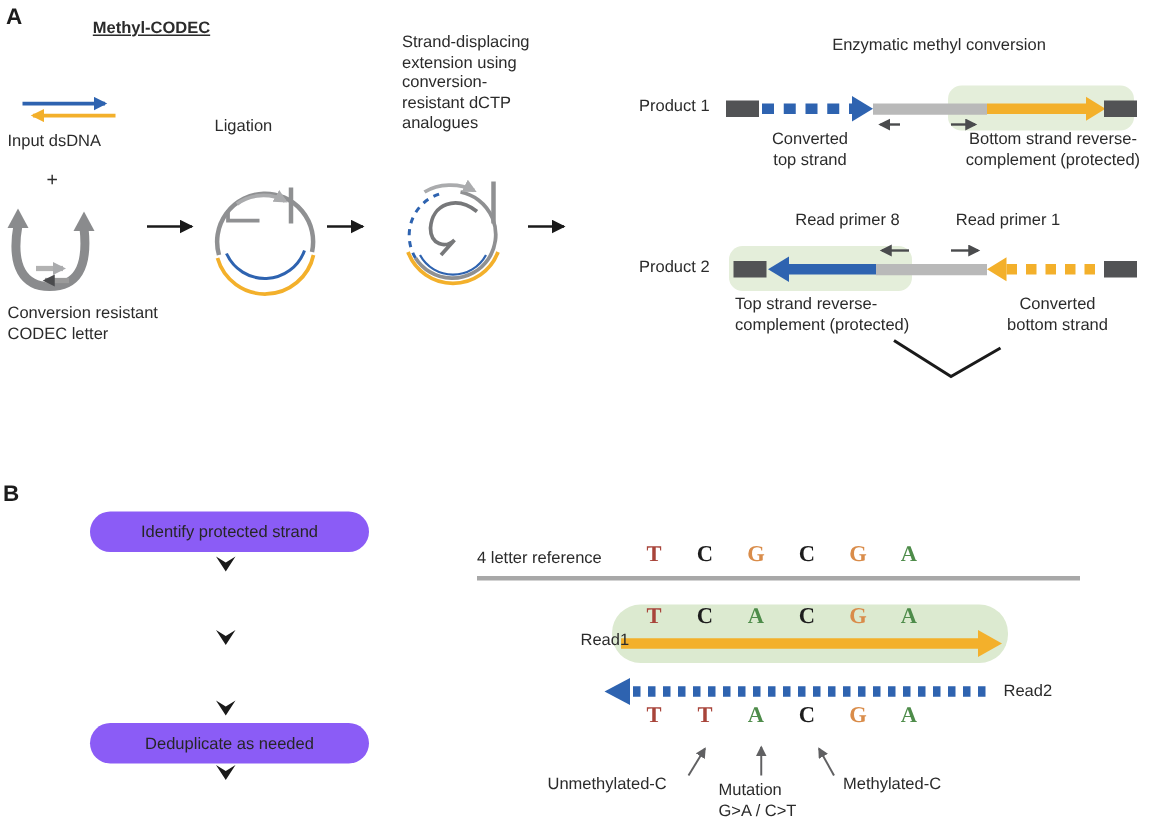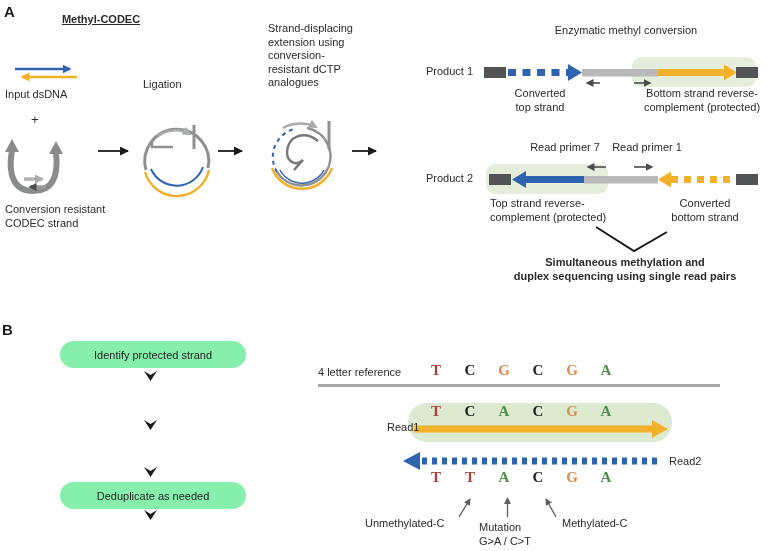--- a/index.html
+++ b/index.html
@@ -4,21 +4,21 @@
 <style>
   html,body{margin:0;padding:0;background:#fff;}
   #fig{position:relative;width:772px;height:551px;background:#ffffff;overflow:hidden;
        font-family:"Liberation Sans",sans-serif;}
   #gfx{position:absolute;left:0;top:0;z-index:1;pointer-events:none;}
   .t{position:absolute;z-index:2;font:11px/13.5px "Liberation Sans",sans-serif;color:#2b2b2b;white-space:nowrap;}
   .b{font-weight:bold;}
   .ctr{text-align:center;}
   .panel-tag{font:bold 15px/16px "Liberation Sans",sans-serif;color:#1c1c1c;}
   .ln{display:block;}
-  .fbox{position:absolute;z-index:2;left:60px;width:186px;height:27px;background:#86efac;
+  .fbox{position:absolute;z-index:2;left:60px;width:186px;height:27px;background:#8b5cf6;
         border-radius:13.5px;display:flex;align-items:center;justify-content:center;
         font:11px "Liberation Sans",sans-serif;color:#262626;}
   .baserow{position:absolute;z-index:2;left:419px;width:206px;text-decoration:underline;}
   .base{display:inline-block;width:34px;text-align:center;
         font:bold 15px/17px "Liberation Serif",serif;}
 </style>
 </head>
 <body>
 
 <div id="fig">
@@ -136,21 +136,21 @@
   <div class="t panel-tag" style="left:4px;top:4px;">A</div>
 
   <div class="t b ctr" style="left:45px;top:13px;width:112px;text-decoration:underline;">Methyl-CODEC</div>
 
   <div class="t" style="left:5px;top:88px;">Input dsDNA</div>
 
   <div class="t" style="left:31px;top:113px;font-size:13px;">+</div>
 
   <div class="t" style="left:5px;top:203px;">
     <span class="ln">Conversion resistant</span>
-    <span class="ln">CODEC strand</span>
+    <span class="ln">CODEC letter</span>
   </div>
 
   <div class="t" style="left:143px;top:78px;">Ligation</div>
 
   <div class="t ctr" style="left:480px;top:24px;width:292px;">Enzymatic methyl conversion</div>
 
   <div class="t" style="left:268px;top:22px;">
     <span class="ln">Strand-displacing</span>
     <span class="ln">extension using</span>
     <span class="ln">conversion-</span>
@@ -163,39 +163,35 @@
   <div class="t ctr" style="left:494px;top:87px;width:92px;">
     <span class="ln">Converted</span>
     <span class="ln">top strand</span>
   </div>
 
   <div class="t ctr" style="left:628px;top:87px;width:148px;">
     <span class="ln">Bottom strand reverse-</span>
     <span class="ln">complement (protected)</span>
   </div>
 
-  <div class="t ctr" style="left:520px;top:141px;width:90px;">Read primer 7</div>
-  <div class="t ctr" style="left:605px;top:141px;width:84px;">Read primer 1</div>
+  <div class="t ctr" style="left:520px;top:141px;width:90px;">Read primer 8</div>
+  <div class="t ctr" style="left:630px;top:141px;width:84px;">Read primer 1</div>
 
   <div class="t" style="left:426px;top:172px;">Product 2</div>
 
   <div class="t" style="left:490px;top:197px;">
     <span class="ln">Top strand reverse-</span>
     <span class="ln">complement (protected)</span>
   </div>
 
   <div class="t ctr" style="left:650px;top:197px;width:110px;">
     <span class="ln">Converted</span>
     <span class="ln">bottom strand</span>
   </div>
 
-  <div class="t b ctr" style="left:478px;top:255px;width:294px;line-height:14px;">
-    <span class="ln">Simultaneous methylation and</span>
-    <span class="ln">duplex sequencing using single read pairs</span>
-  </div>
 
   <div class="t panel-tag" style="left:2px;top:322px;">B</div>
 
   <div class="fbox" style="top:341px;">Identify protected strand</div>
   <div class="fbox" style="top:482px;">Deduplicate as needed</div>
 
   <div class="t" style="left:318px;top:366px;">4 letter reference</div>
 
   <div class="baserow" style="top:361px;">
     <span class="base" style="color: rgb(168, 68, 58);">T</span><span class="base" style="color: rgb(29, 29, 29);">C</span><span class="base" style="color: rgb(217, 140, 74);">G</span><span class="base" style="color: rgb(29, 29, 29);">C</span><span class="base" style="color: rgb(217, 140, 74);">G</span><span class="base" style="color: rgb(78, 140, 74);">A</span>

